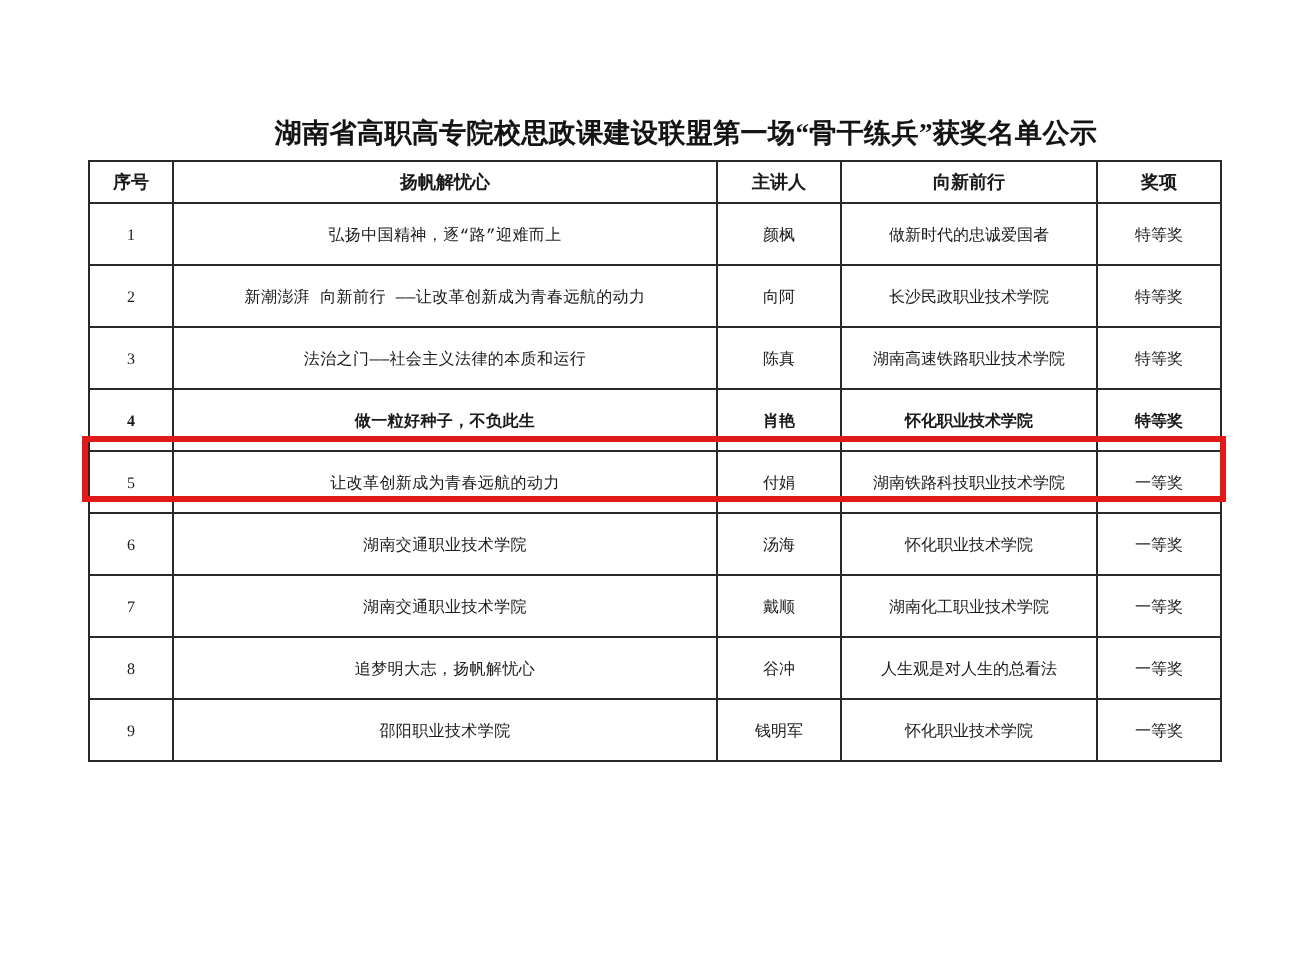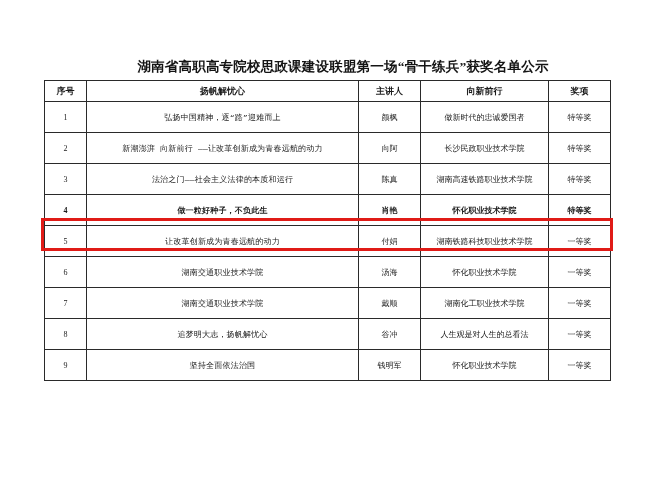--- a/index.html
+++ b/index.html
@@ -166,21 +166,21 @@
         </tr>
         <tr>
           <td>8</td>
           <td class="work-cell">追梦明大志，扬帆解忧心</td>
           <td>谷冲</td>
           <td>人生观是对人生的总看法</td>
           <td>一等奖</td>
         </tr>
         <tr>
           <td>9</td>
-          <td class="work-cell">坚持全面依法治国</td>
+          <td class="work-cell">邵阳职业技术学院</td>
           <td>钱明军</td>
           <td>怀化职业技术学院</td>
           <td>一等奖</td>
         </tr>
       </tbody>
     </table>
   </div>
 
   <div class="highlight-box" style="border-color: rgb(224, 27, 23);"></div>
 

